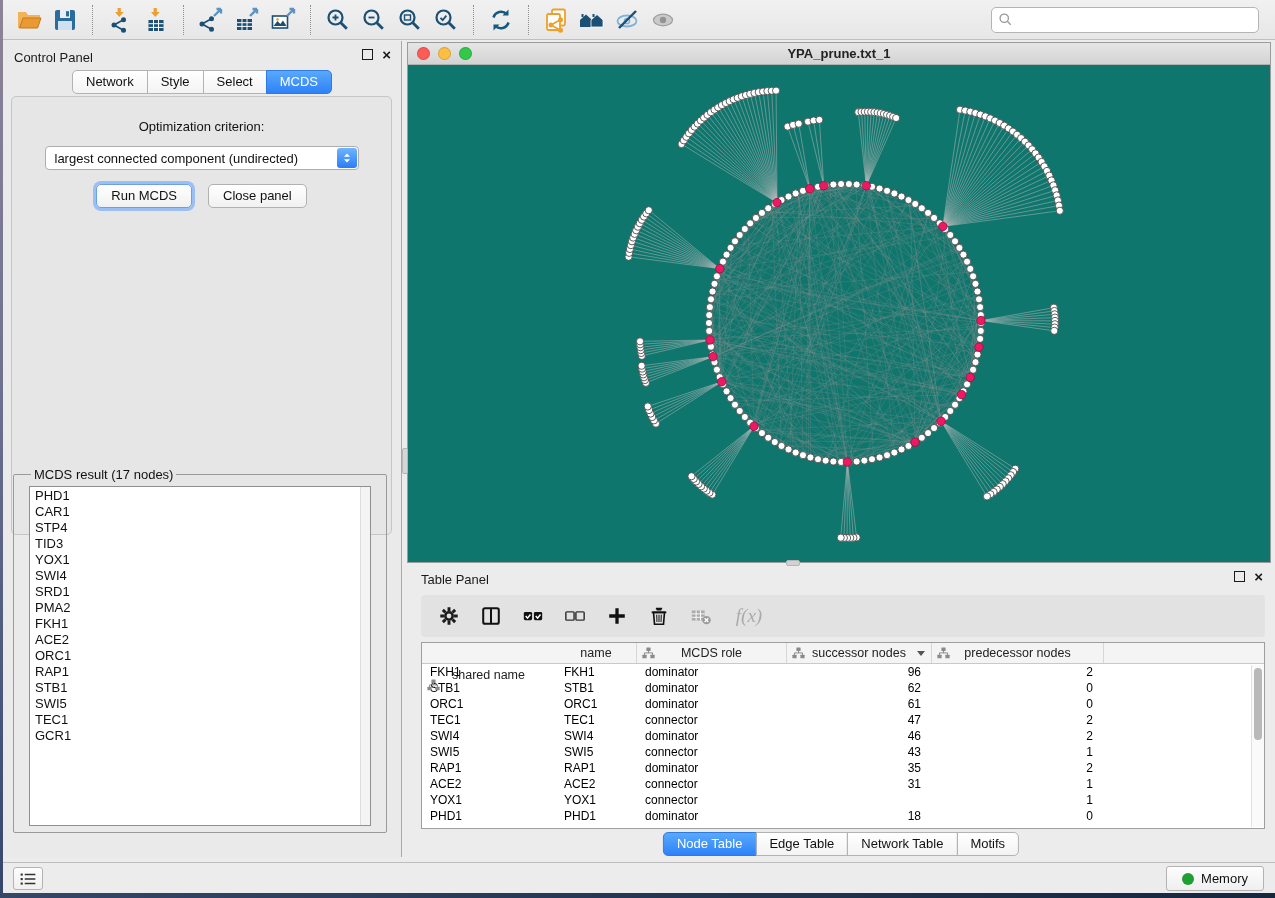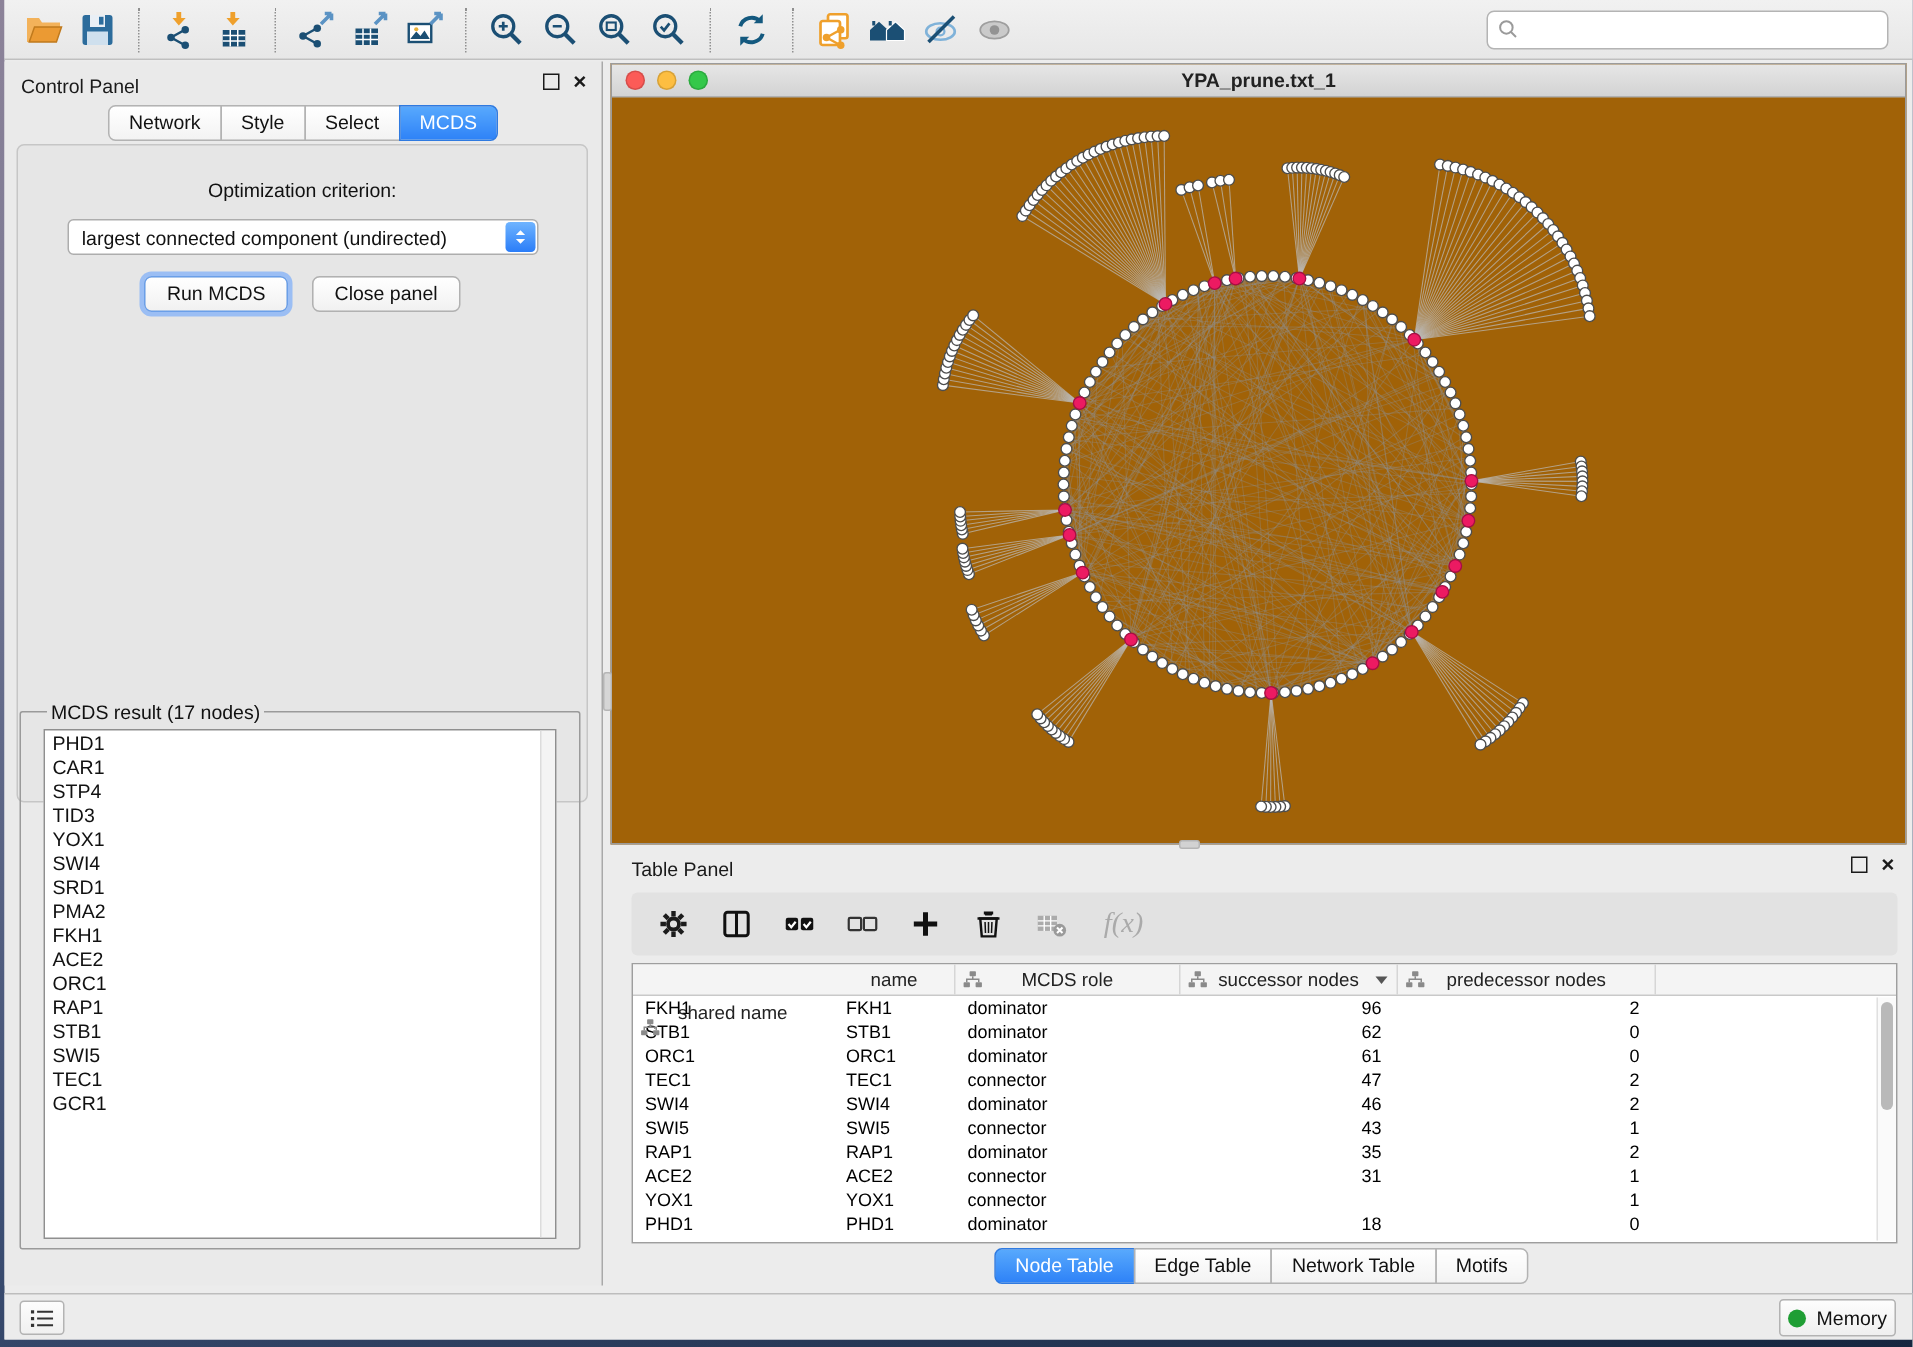--- a/index.html
+++ b/index.html
@@ -88,21 +88,21 @@
   }
   #result-list li { font-size:13px; color:#111; padding:0 0 1.5px 5px; line-height:14.5px; }
   #result-scroll {
     position:absolute; right:0; top:0; bottom:0; width:10px;
     background:#f4f4f4; border-left:1px solid #dcdcdc;
   }
 
   
   #network-window {
     position:absolute; left:404px; top:42px; width:864px; height:521px;
-    background:#a16207; border:1px solid #9b9b9b;
+    background:#0f766e; border:1px solid #9b9b9b;
   }
   #net-titlebar {
     height:22px; background:linear-gradient(#e6e6e6,#d3d3d3);
     border-bottom:1px solid #b0b0b0; position:relative;
     display:flex; align-items:center; justify-content:center;
   }
   #net-title { font-size:13px; font-weight:bold; color:#222; }
   #traffic { position:absolute; left:9px; top:4px; display:flex; gap:8px; }
   .light { width:13px; height:13px; border-radius:50%; }
   #network-canvas { display:block; }
@@ -159,21 +159,21 @@
     background:#ececec; border-top:1px solid #bdbdbd;
   }
   #list-btn {
     position:absolute; left:10px; top:4px; width:30px; height:23px;
     background:linear-gradient(#fdfdfd,#f0f0f0); border:1px solid #b3b3b3; border-radius:3px;
     display:flex; align-items:center; justify-content:center;
   }
   #memory-btn {
     position:absolute; right:11px; top:3px; height:25px;
     background:linear-gradient(#fdfdfd,#efefef); border:1px solid #b3b3b3; border-radius:3px;
-    display:flex; align-items:center; gap:7px; padding:0 5px; font-size:13px; color:#111;
+    display:flex; align-items:center; gap:7px; padding:0 15px; font-size:13px; color:#111;
   }
   #memory-dot { width:12px; height:12px; border-radius:50%; background:#1f9e34; }
 </style>
 </head>
 <body>
 
 <div id="app">
 
   <div id="toolbar">
 

